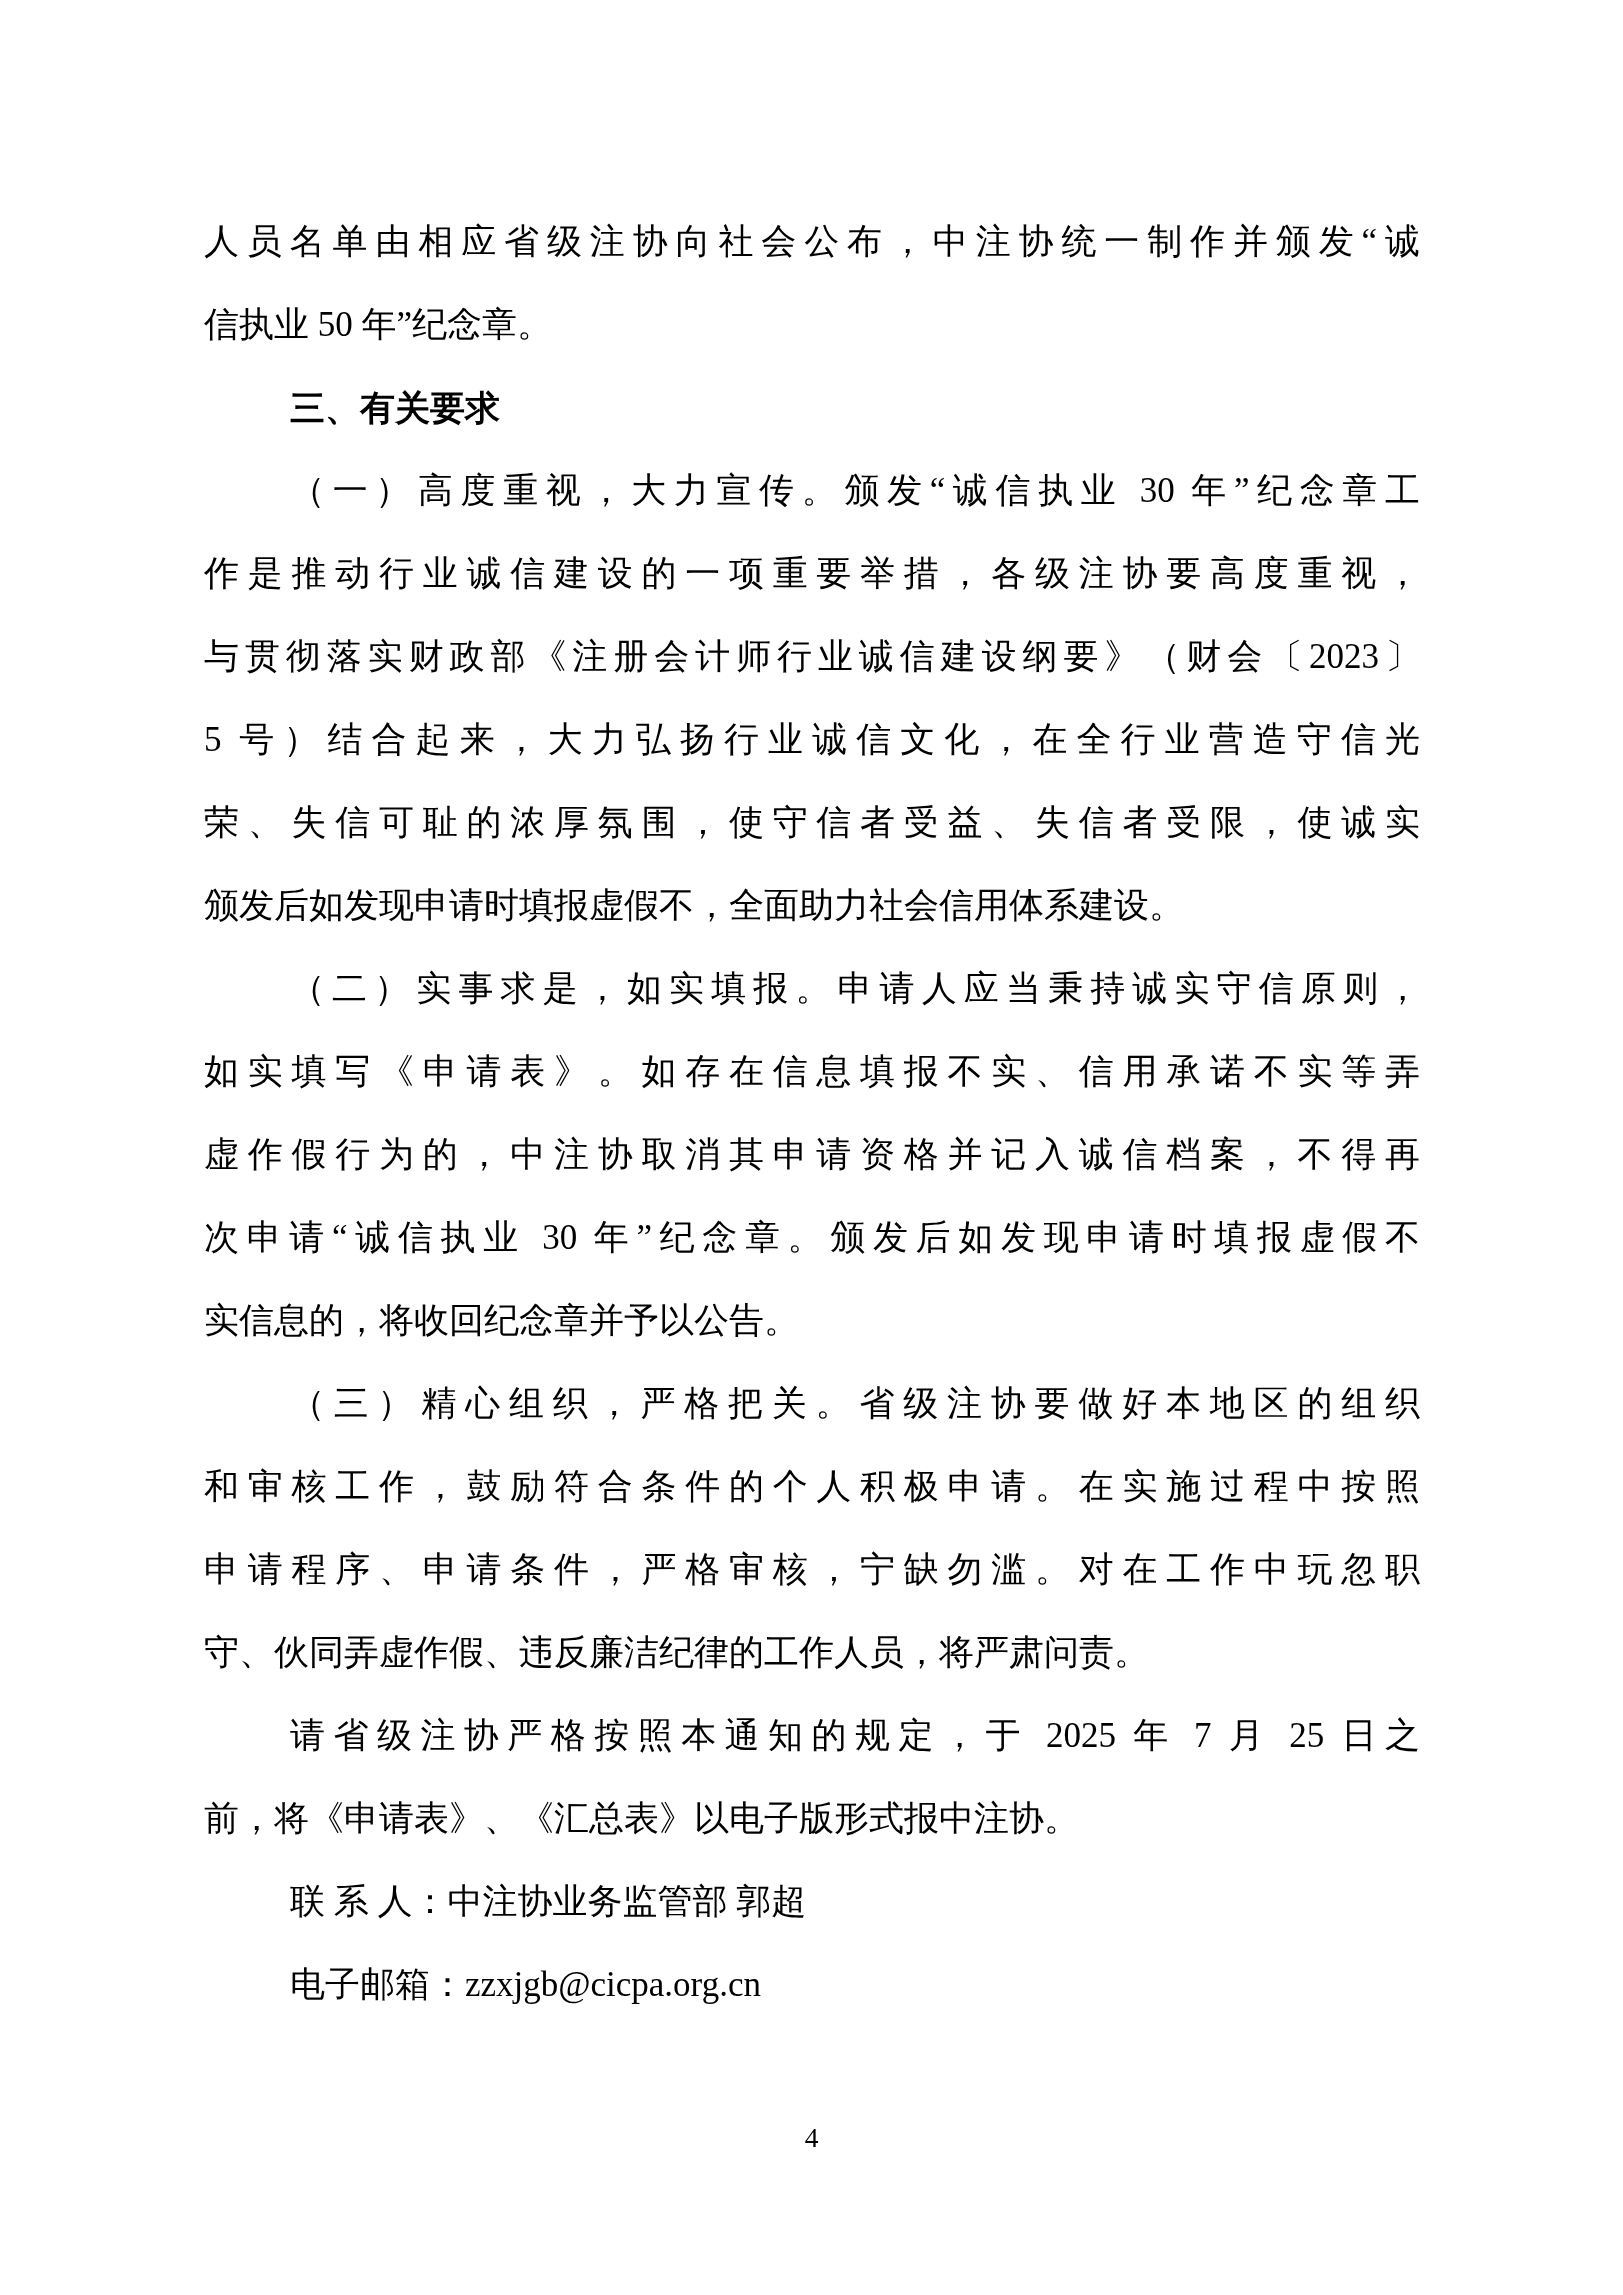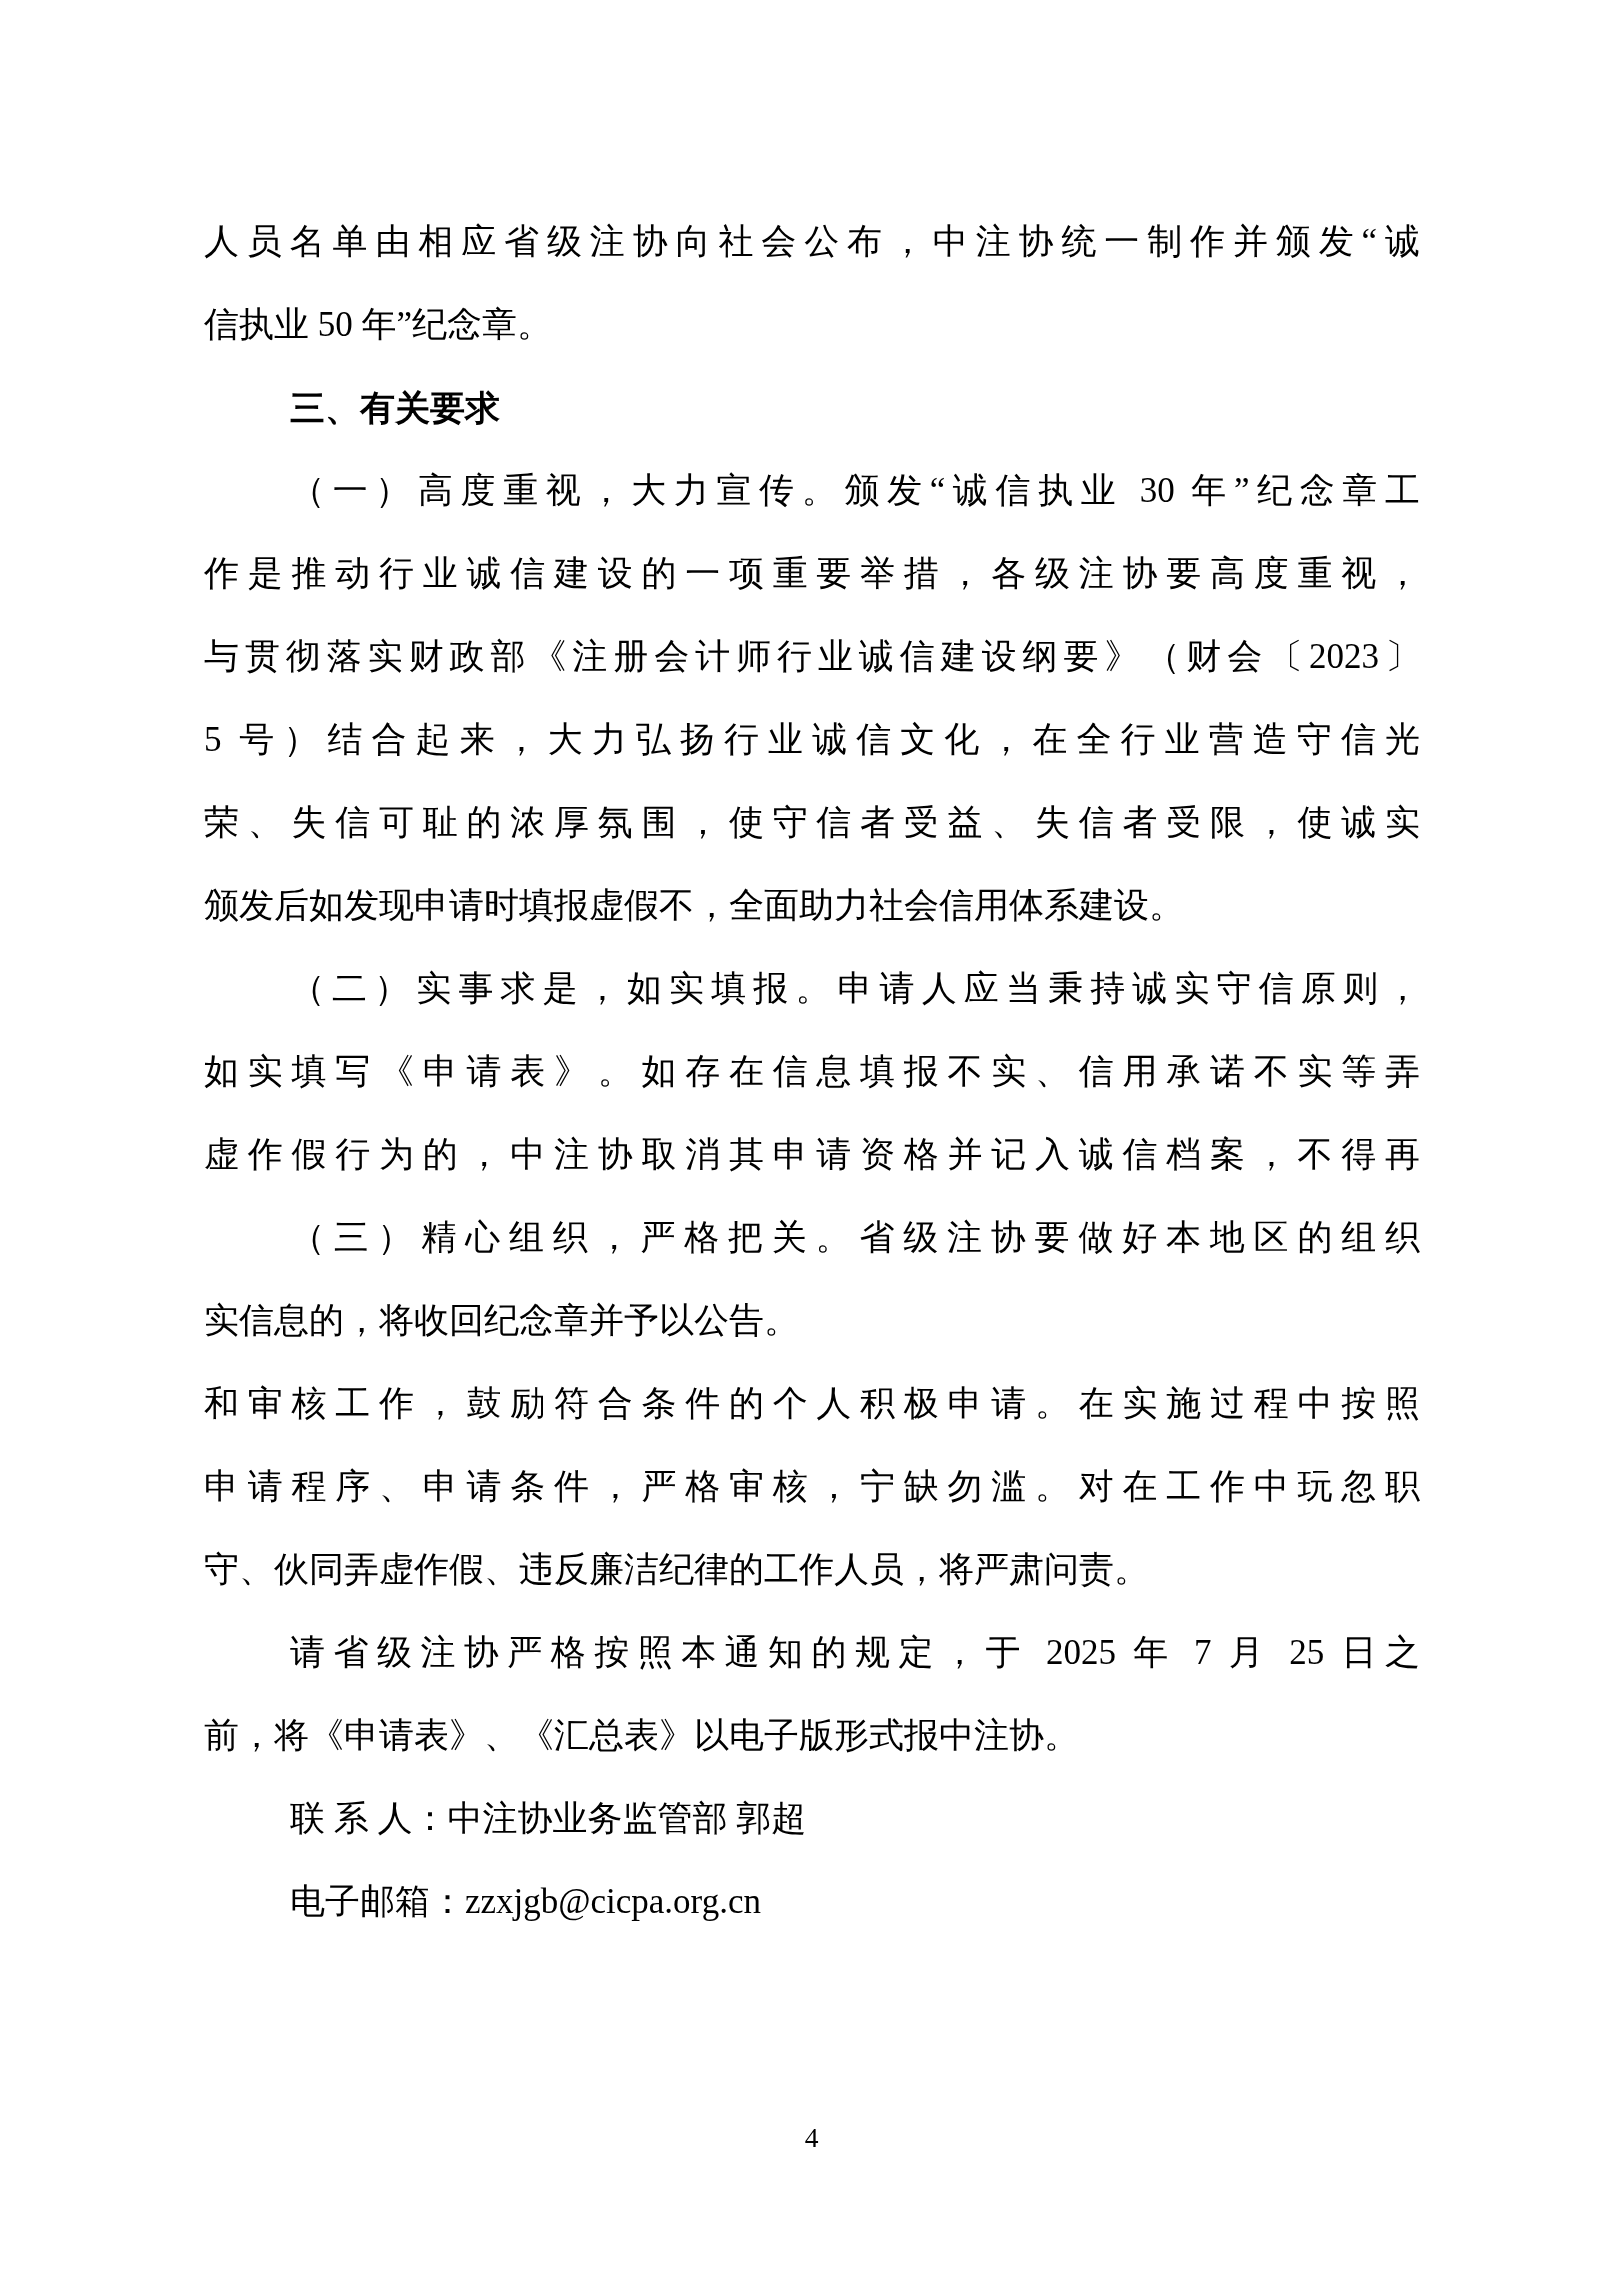--- a/index.html
+++ b/index.html
@@ -67,22 +67,23 @@
       <div class="line heading indent">三、有关要求</div>
       <div class="line body justify indent">（一）高度重视，大力宣传。颁发“诚信执业 30 年”纪念章工</div>
       <div class="line body justify">作是推动行业诚信建设的一项重要举措，各级注协要高度重视，</div>
       <div class="line body justify">与贯彻落实财政部《注册会计师行业诚信建设纲要》（财会〔2023〕</div>
       <div class="line body justify">5 号）结合起来，大力弘扬行业诚信文化，在全行业营造守信光</div>
       <div class="line body justify">荣、失信可耻的浓厚氛围，使守信者受益、失信者受限，使诚实</div>
       <div class="line body">颁发后如发现申请时填报虚假不，全面助力社会信用体系建设。</div>
       <div class="line body justify indent">（二）实事求是，如实填报。申请人应当秉持诚实守信原则，</div>
       <div class="line body justify">如实填写《申请表》。如存在信息填报不实、信用承诺不实等弄</div>
       <div class="line body justify">虚作假行为的，中注协取消其申请资格并记入诚信档案，不得再</div>
+      <div class="line body justify">次申请“诚信执业 30 年”纪念章。颁发后如发现申请时填报虚假不</div>
+      <div class="line body">实信息的，将收回纪念章并予以公告。</div>
       <div class="line body justify indent">（三）精心组织，严格把关。省级注协要做好本地区的组织</div>
-      <div class="line body">实信息的，将收回纪念章并予以公告。</div>
       <div class="line body justify">和审核工作，鼓励符合条件的个人积极申请。在实施过程中按照</div>
       <div class="line body justify">申请程序、申请条件，严格审核，宁缺勿滥。对在工作中玩忽职</div>
       <div class="line body">守、伙同弄虚作假、违反廉洁纪律的工作人员，将严肃问责。</div>
       <div class="line body justify indent">请省级注协严格按照本通知的规定，于 2025 年 7 月 25 日之</div>
       <div class="line body">前，将《申请表》、《汇总表》以电子版形式报中注协。</div>
       <div class="line body indent">联 系 人：中注协业务监管部 郭超</div>
       <div class="line body indent">电子邮箱：zzxjgb@cicpa.org.cn</div>
     </main>
   <footer class="page-footer">
     <span class="page-number">4</span>

